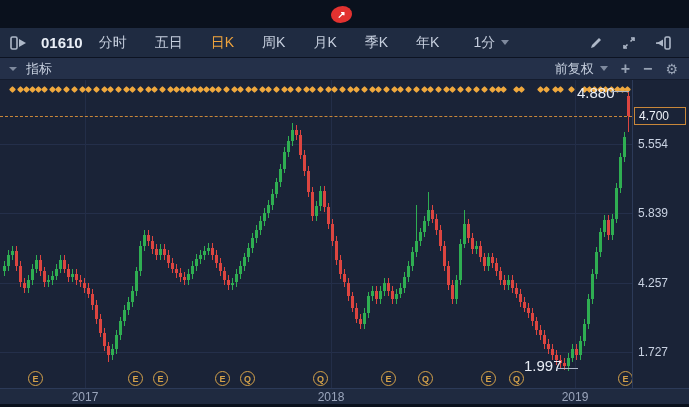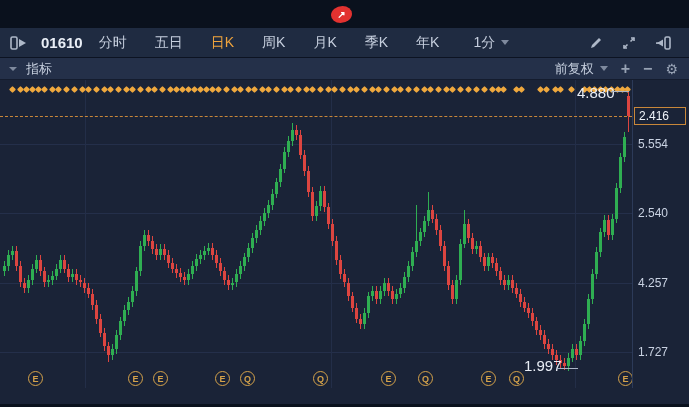--- a/index.html
+++ b/index.html
@@ -552,22 +552,27 @@
       <div class="eq" style="left: 481px; top: 291px;">E</div>
       <div class="eq" style="left: 509px; top: 291px;">Q</div>
       <div class="eq" style="left: 618px; top: 291px;">E</div>
       <div class="anno" style="left: 577px; top: 4px;">4.880</div>
       <div class="anno-line" style="left: 611px; top: 11px; width: 18px;"></div>
       <div class="anno" style="left: 524px; top: 277px;">1.997</div>
       <div class="anno-line" style="left: 556px; top: 288px; width: 22px;"></div>
     </div>
 
   <div class="yaxis" id="yaxis">
-      <div class="ybox" style="top: 26.7px;">2.416</div>
+      <div class="ybox" style="top: 26.7px;">4.700</div>
       <div class="ylab" style="top: 56.5px;">5.554</div>
-      <div class="ylab" style="top: 126px;">2.540</div>
+      <div class="ylab" style="top: 126px;">5.839</div>
       <div class="ylab" style="top: 195.5px;">4.257</div>
       <div class="ylab" style="top: 265px;">1.727</div>
     </div>
 
+  <div class="xstrip" id="xstrip">
+      <div class="year" style="left: 63px;">2017</div>
+      <div class="year" style="left: 309px;">2018</div>
+      <div class="year" style="left: 553px;">2019</div>
+    </div>
   <div class="botbar"></div>
 
 </div>
 
 </body></html>

